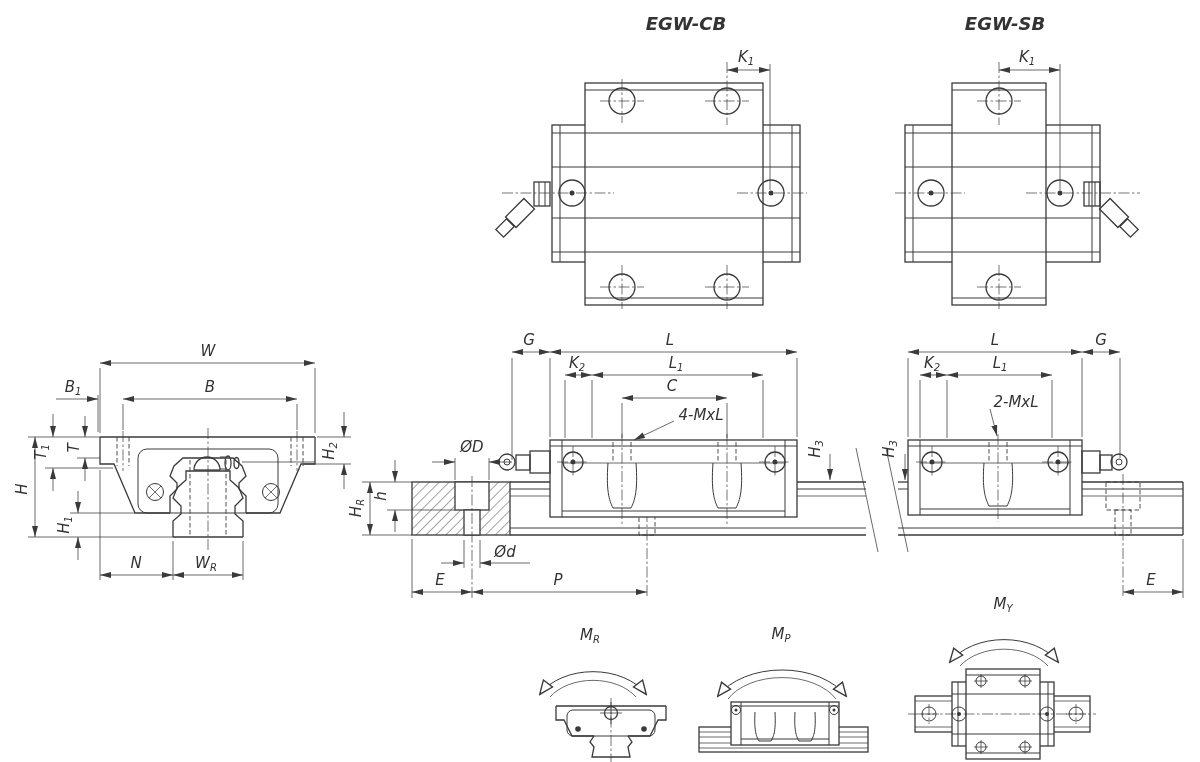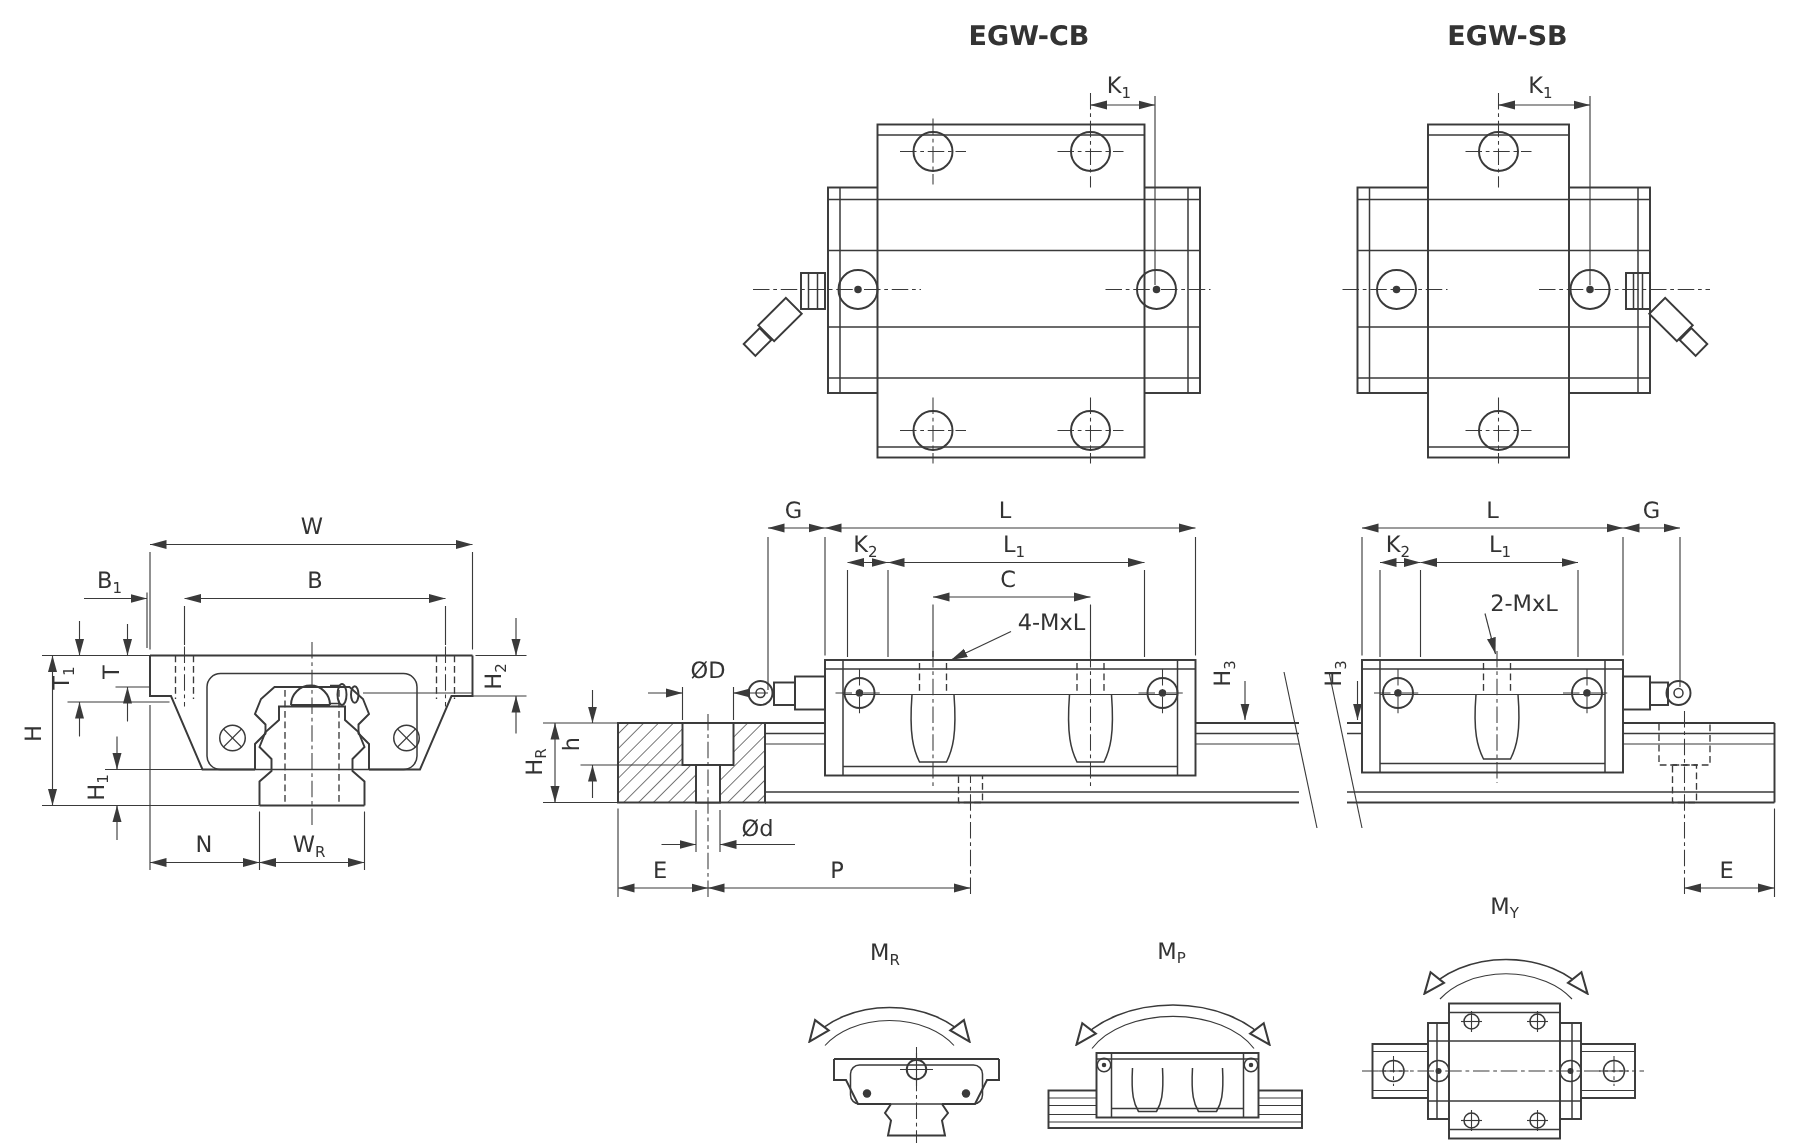--- a/index.html
+++ b/index.html
@@ -1,16 +1,16 @@
 <!DOCTYPE html>
 <html><head>
 <meta charset="utf-8">
 <style>
   html,body{margin:0;padding:0;background:#fff;}
-  .stage{width:1200px;height:762px;position:relative;background:#fff;}
+  .stage{width:1200px;height:762px;position:relative;background:#fff;font-style:italic;}
   svg text{font-family:"DejaVu Sans","Liberation Sans",sans-serif;fill:#333;}
   .lbl{font-size:15px;}
   .sub{font-size:10px;}
   .title{font-size:18px;font-weight:bold;}
   .o{stroke:#3a3a3a;stroke-width:1.3;fill:none;}
   .o2{stroke:#3a3a3a;stroke-width:1;fill:none;}
   .th{stroke:#3a3a3a;stroke-width:0.75;fill:none;}
   .cl{stroke:#3a3a3a;stroke-width:0.7;fill:none;stroke-dasharray:11 2.5 2.5 2.5;}
   .hd{stroke:#3a3a3a;stroke-width:0.9;fill:none;stroke-dasharray:4.5 2.5;}
   .wf{fill:#fff;stroke:#3a3a3a;stroke-width:1.3;}

